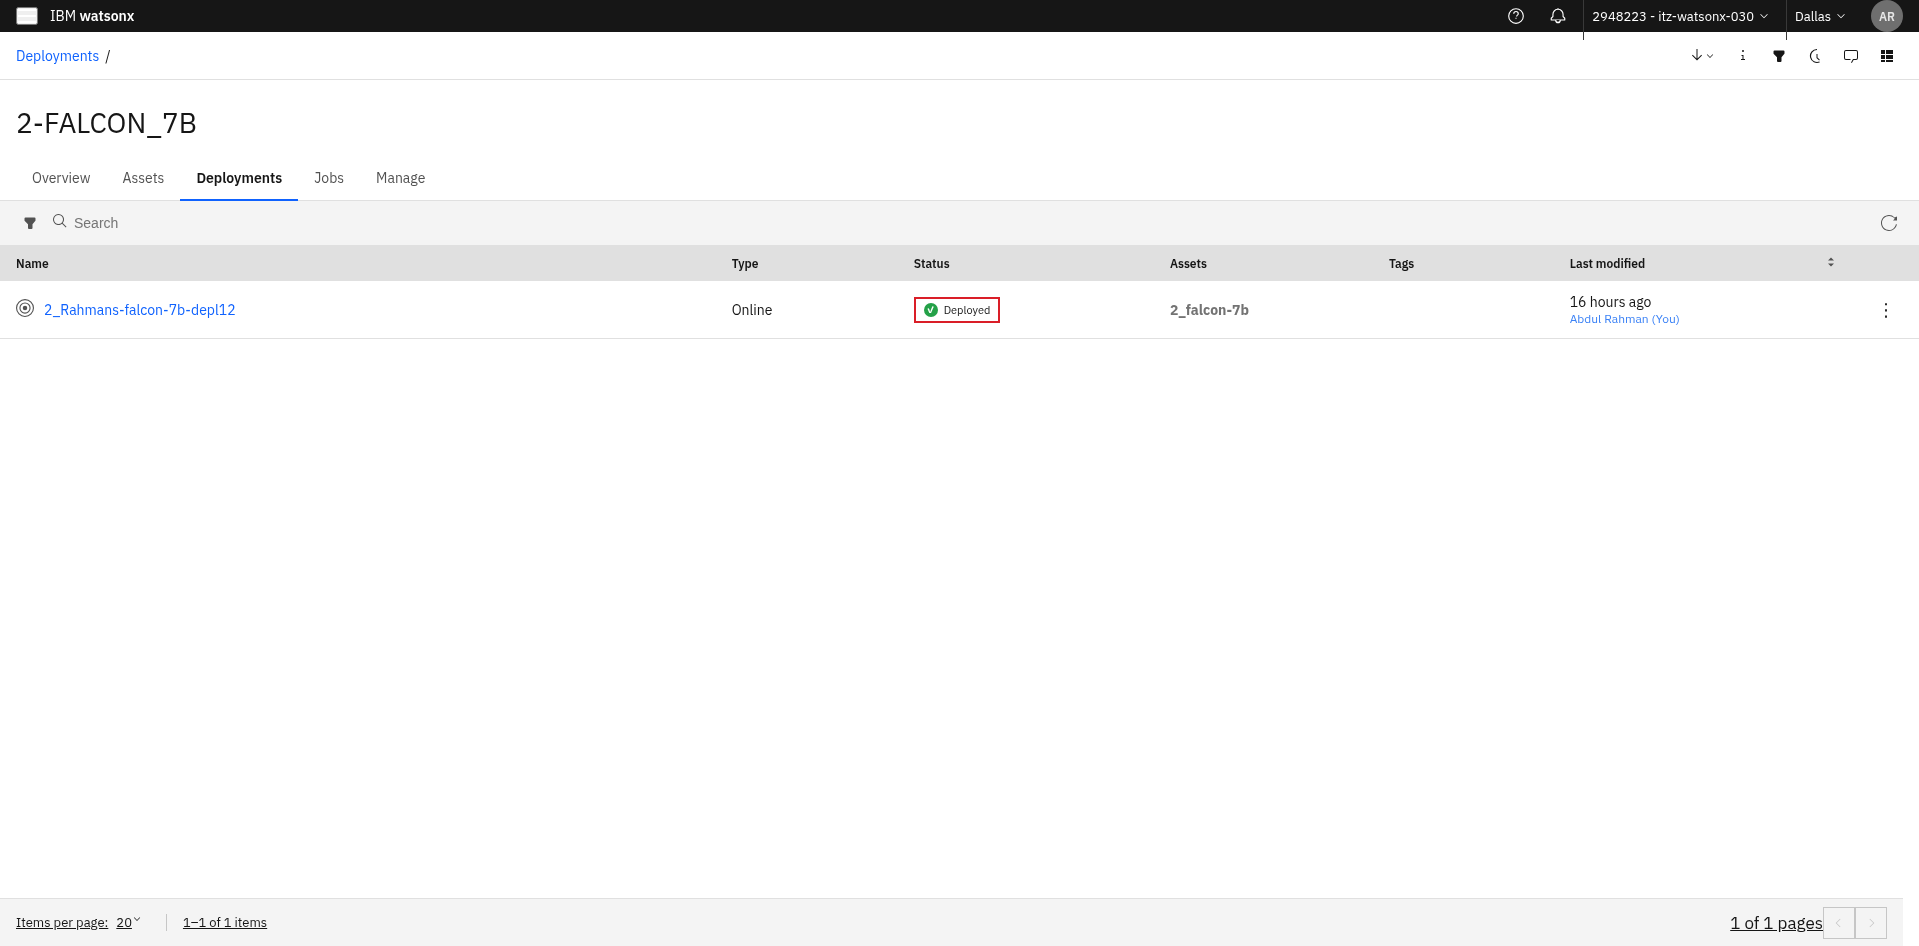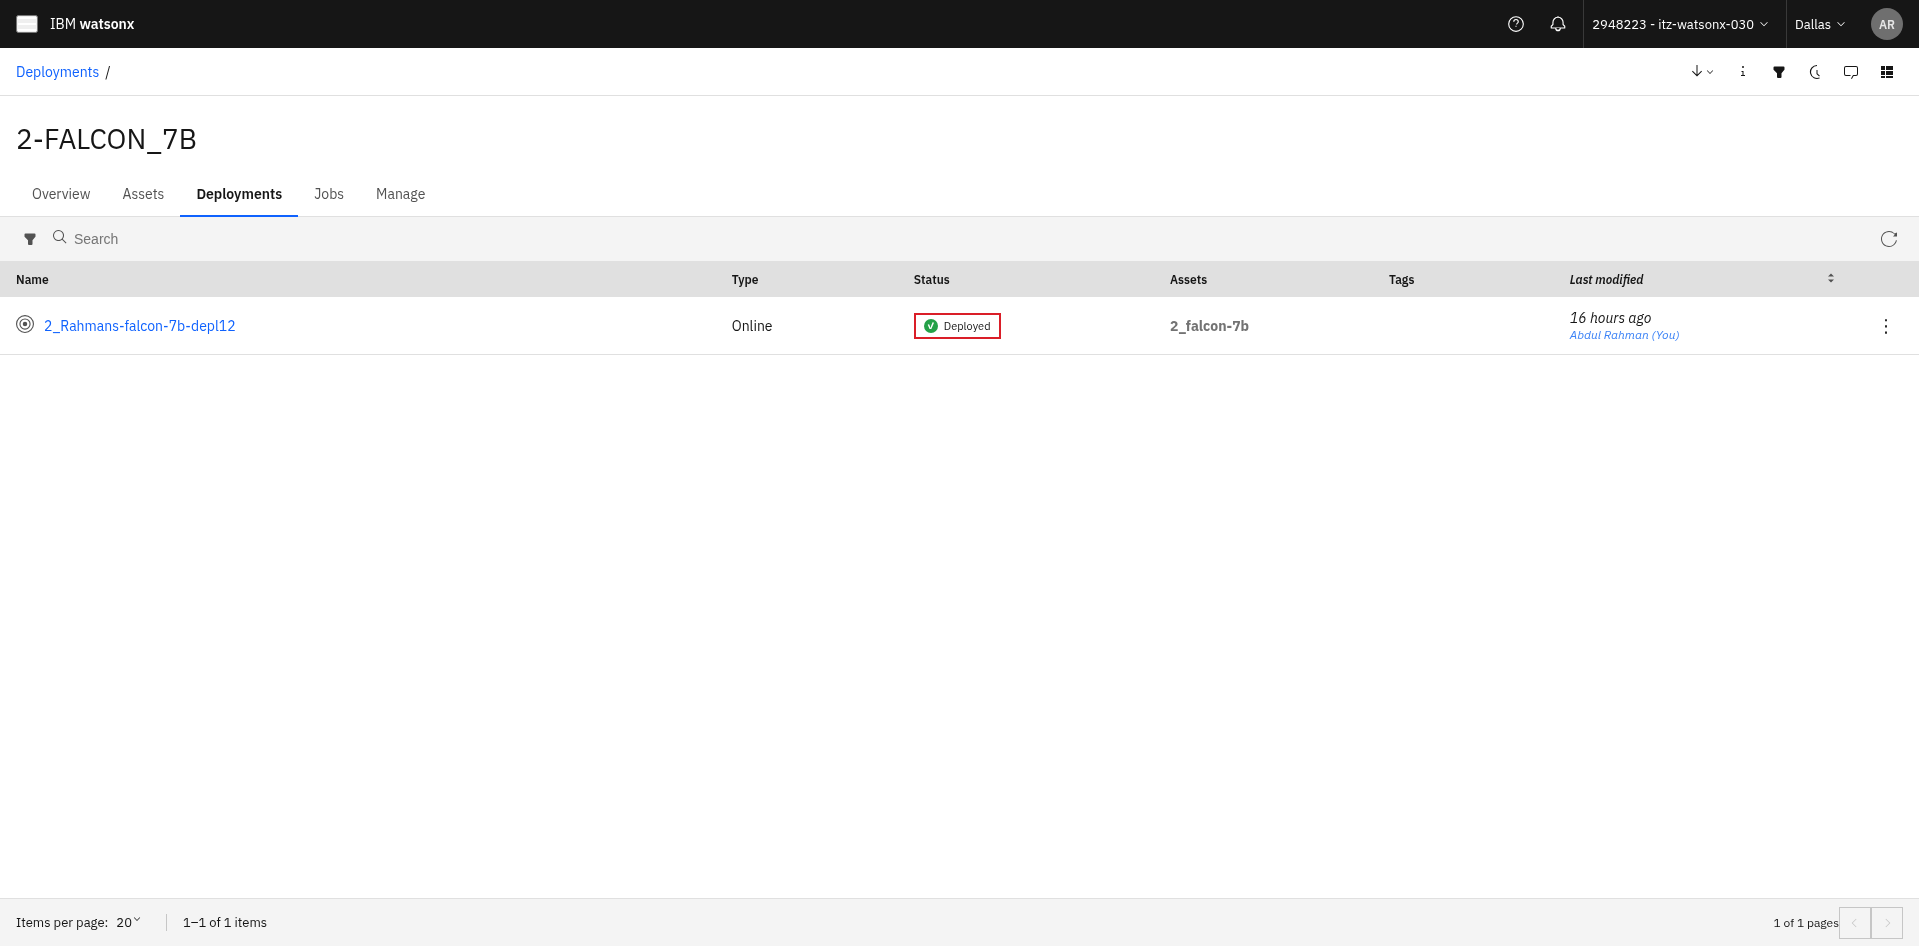--- a/index.html
+++ b/index.html
@@ -2,21 +2,21 @@
 <html><head>
   <meta charset="utf-8">
   <style>
     * { box-sizing: border-box; margin: 0; padding: 0; }
     body { font-family: 'IBM Plex Sans', Arial, sans-serif; font-size: 14px; color: #161616; background: #fff; height: 946px; overflow: hidden; }
 
     
     .top-nav {
       background: #161616;
       color: #fff;
-      height: 48px;
+      height: 32px;
       display: flex;
       align-items: center;
       padding: 12px 16px;
       justify-content: space-between;
     }
     .top-nav-left { display: flex; align-items: center; gap: 12px; }
     .hamburger { cursor: pointer; display: flex; flex-direction: column; gap: 4px; }
     .hamburger span { display: block; width: 18px; height: 2px; background: #fff; }
     .brand { font-size: 14px; color: #fff; font-weight: 400; }
     .brand strong { font-weight: 600; }
@@ -99,21 +99,21 @@
       padding: 12px 16px;
       font-size: 14px;
       color: #161616;
       vertical-align: middle;
     }
     .col-name { width: 40%; }
     .col-type { width: 10%; }
     .col-status { width: 14%; }
     .col-asset { width: 12%; }
     .col-tags { width: 10%; }
-    .col-lastmod { width: 20%; font-style: italic; }
+    .col-lastmod { width: 20%; }
     .col-sort { width: 30px; text-align: center; }
     .col-actions { width: 40px; }
 
     .name-cell { display: flex; align-items: center; gap: 10px; }
     .signal-icon { font-size: 16px; color: #525252; }
 
     .status-badge {
       display: inline-flex;
       align-items: center;
       gap: 6px;
@@ -144,32 +144,33 @@
     .last-mod-time { font-size: 14px; color: #161616; }
     .last-mod-user { font-size: 12px; color: #3b82f6; }
 
     .overflow-btn { background: none; border: none; cursor: pointer; font-size: 18px; padding: 4px 8px; color: #161616; }
 
     
     .table-footer {
       position: fixed;
       bottom: 0;
       left: 0;
-      right: 0;
+      right: 16px;
       height: 48px;
       background: #f4f4f4;
       border-top: 1px solid #e0e0e0;
       display: flex;
       align-items: center;
       padding: 7px 16px;
       justify-content: space-between;
+      text-decoration: underline;
     }
     .footer-left { display: flex; align-items: center; gap: 8px; font-size: 13px; color: #161616; }
     .per-page-select { display: flex; align-items: flex-start; cursor: pointer; font-size: 13px; }
-    .footer-right { display: flex; align-items: center; font-size: 12px; color: #161616; justify-content: space-between; }
+    .footer-right { display: flex; align-items: center; font-size: 17px; color: #161616; justify-content: space-between; }
     .page-nav-btn { background: none; border: 1px solid #c6c6c6; cursor: pointer; width: 32px; height: 32px; display: flex; align-items: center; justify-content: center; color: #161616; font-size: 14px; }
     .page-nav-btn:disabled { color: #c6c6c6; cursor: not-allowed; }
 
     
     .sort-icon { font-size: 12px; color: #525252; }
   </style>
 </head>
 <body>
 
 <nav class="top-nav">

